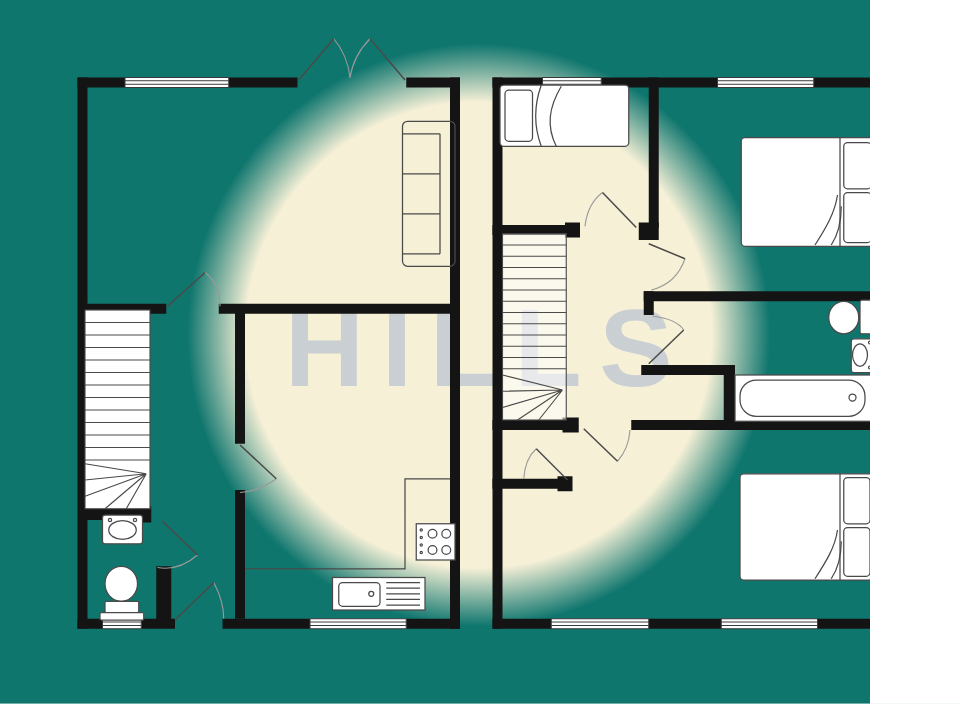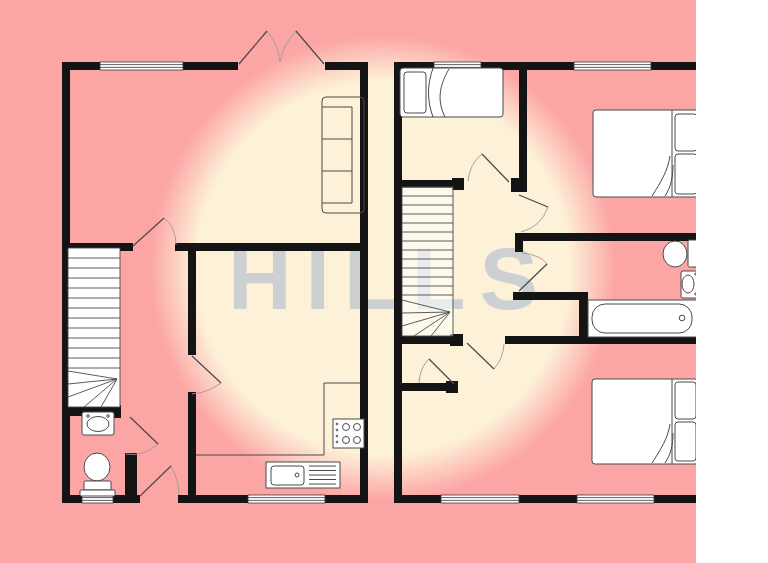--- a/index.html
+++ b/index.html
@@ -1,16 +1,16 @@
 <!DOCTYPE html>
 <html><head>
 <meta charset="utf-8">
 <style>
   html,body{margin:0;padding:0;background:#ffffff;}
-  .canvas{position:relative;width:696px;height:563px;background:#fca5a5;overflow:hidden;
+  .canvas{position:relative;width:696px;height:563px;background:#0f766e;overflow:hidden;
           font-family:"Liberation Sans", sans-serif;}
   svg{display:block;}
   .wm{font-family:"Liberation Sans", sans-serif;font-weight:700;letter-spacing:14px;}
 </style>
 </head>
 <body>
 
 <div class="canvas">
 <svg width="768" height="563" viewBox="0 0 768 563" xmlns="http://www.w3.org/2000/svg">
 

